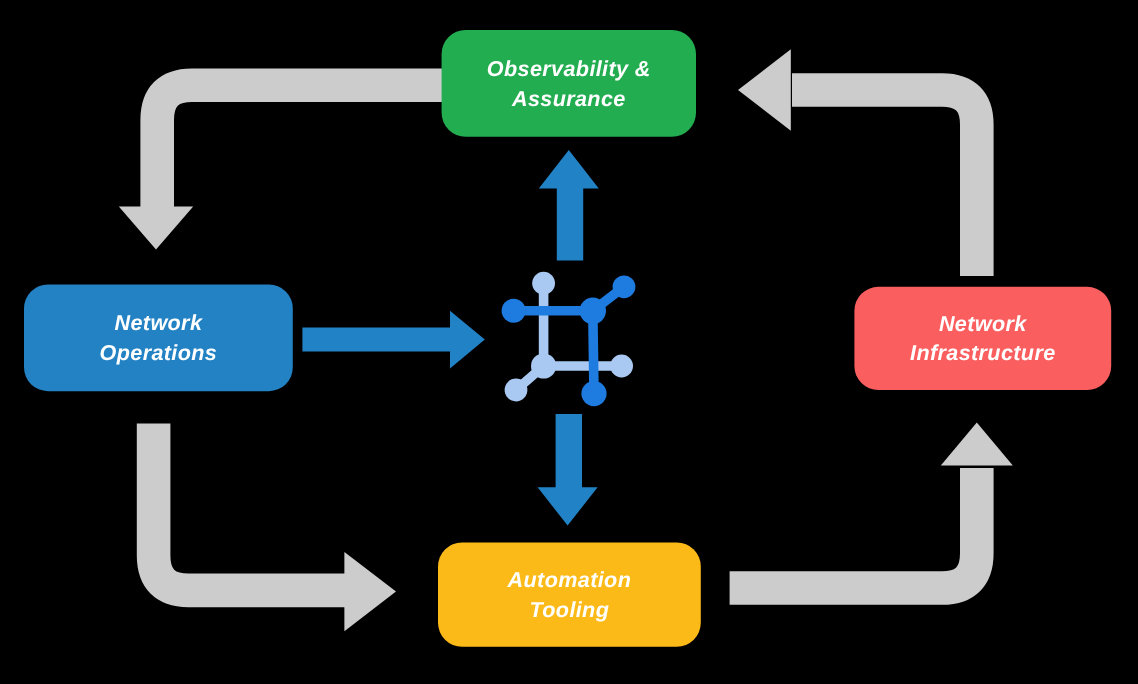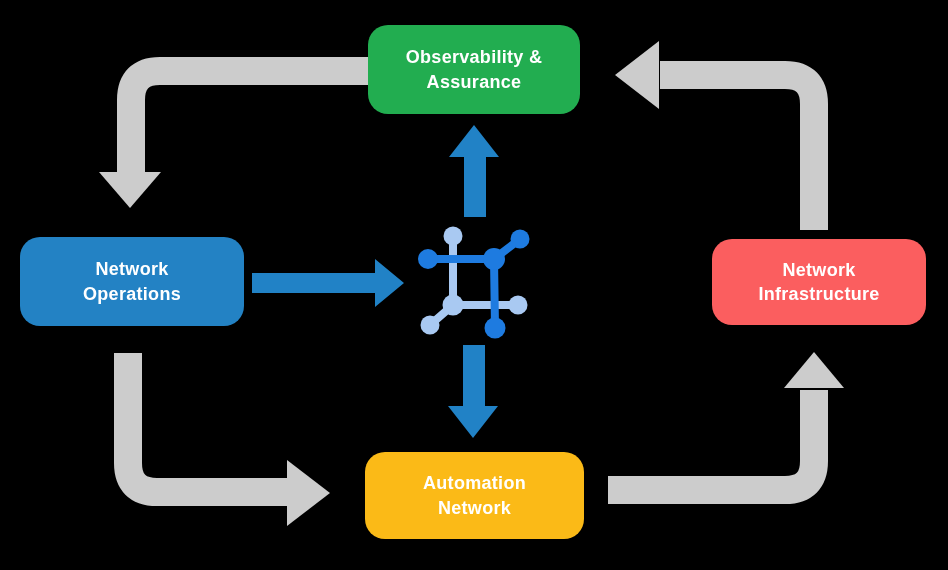--- a/index.html
+++ b/index.html
@@ -4,21 +4,21 @@
 <style>
   html,body { margin:0; padding:0; background:#000; }
   .stage {
     position:relative; width:948px; height:570px; overflow:hidden;
     font-family:"Liberation Sans", sans-serif; background:#000;
   }
   .overlay { position:absolute; left:0; top:0; }
   .node {
     position:absolute; display:flex; align-items:center; justify-content:center;
     border-radius:20px; color:#fff; text-align:center;
-    font-size:18px; font-weight:600; letter-spacing:.3px; line-height:1.35;
+    font-size:18px; font-weight:600; letter-spacing:.3px; line-height:1.35;font-style:italic;
   }
   .node .label { white-space:pre-line; }
   .node-observability { left:368px; top:25px;  width:212px; height:89px; }
   .node-operations    { left:20px;  top:237px; width:224px; height:89px; }
   .node-infrastructure{ left:712px; top:239px; width:214px; height:86px; }
   .node-automation    { left:365px; top:452px; width:219px; height:87px; }
 </style>
 </head>
 <body>
 
@@ -82,16 +82,16 @@
 Operations</span>
   </div>
 
   <div class="node node-infrastructure" style="background: rgb(251, 94, 95);">
     <span class="label">Network
 Infrastructure</span>
   </div>
 
   <div class="node node-automation" style="background: rgb(251, 186, 23);">
     <span class="label">Automation
-Network</span>
+Tooling</span>
   </div>
 
 </div>
 
 </body></html>

